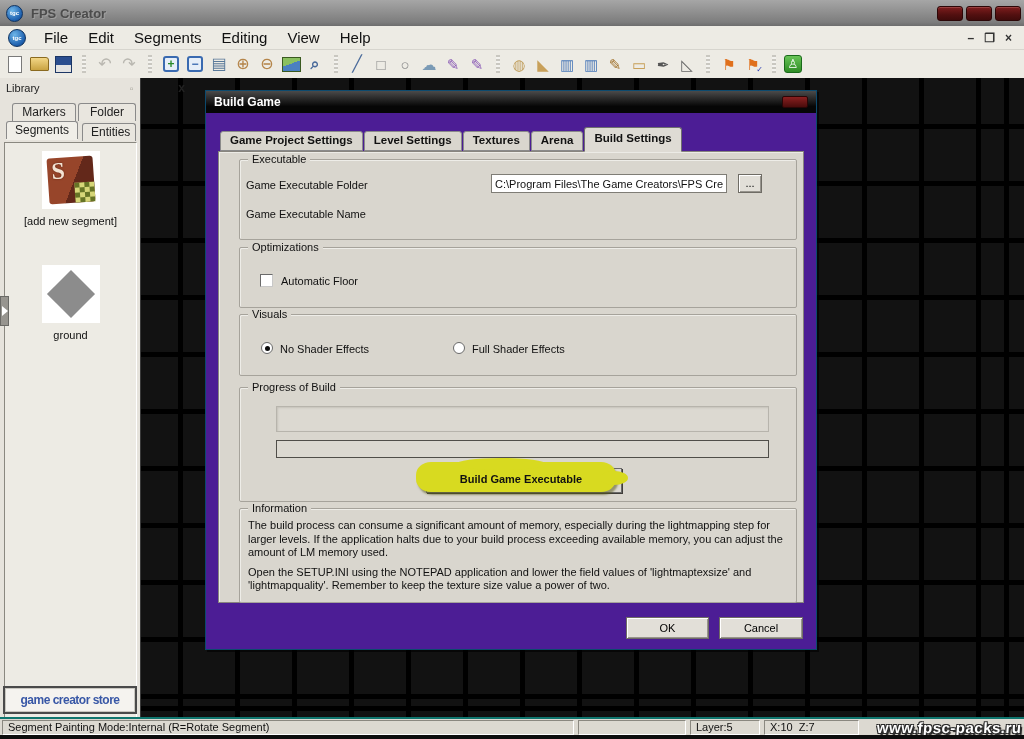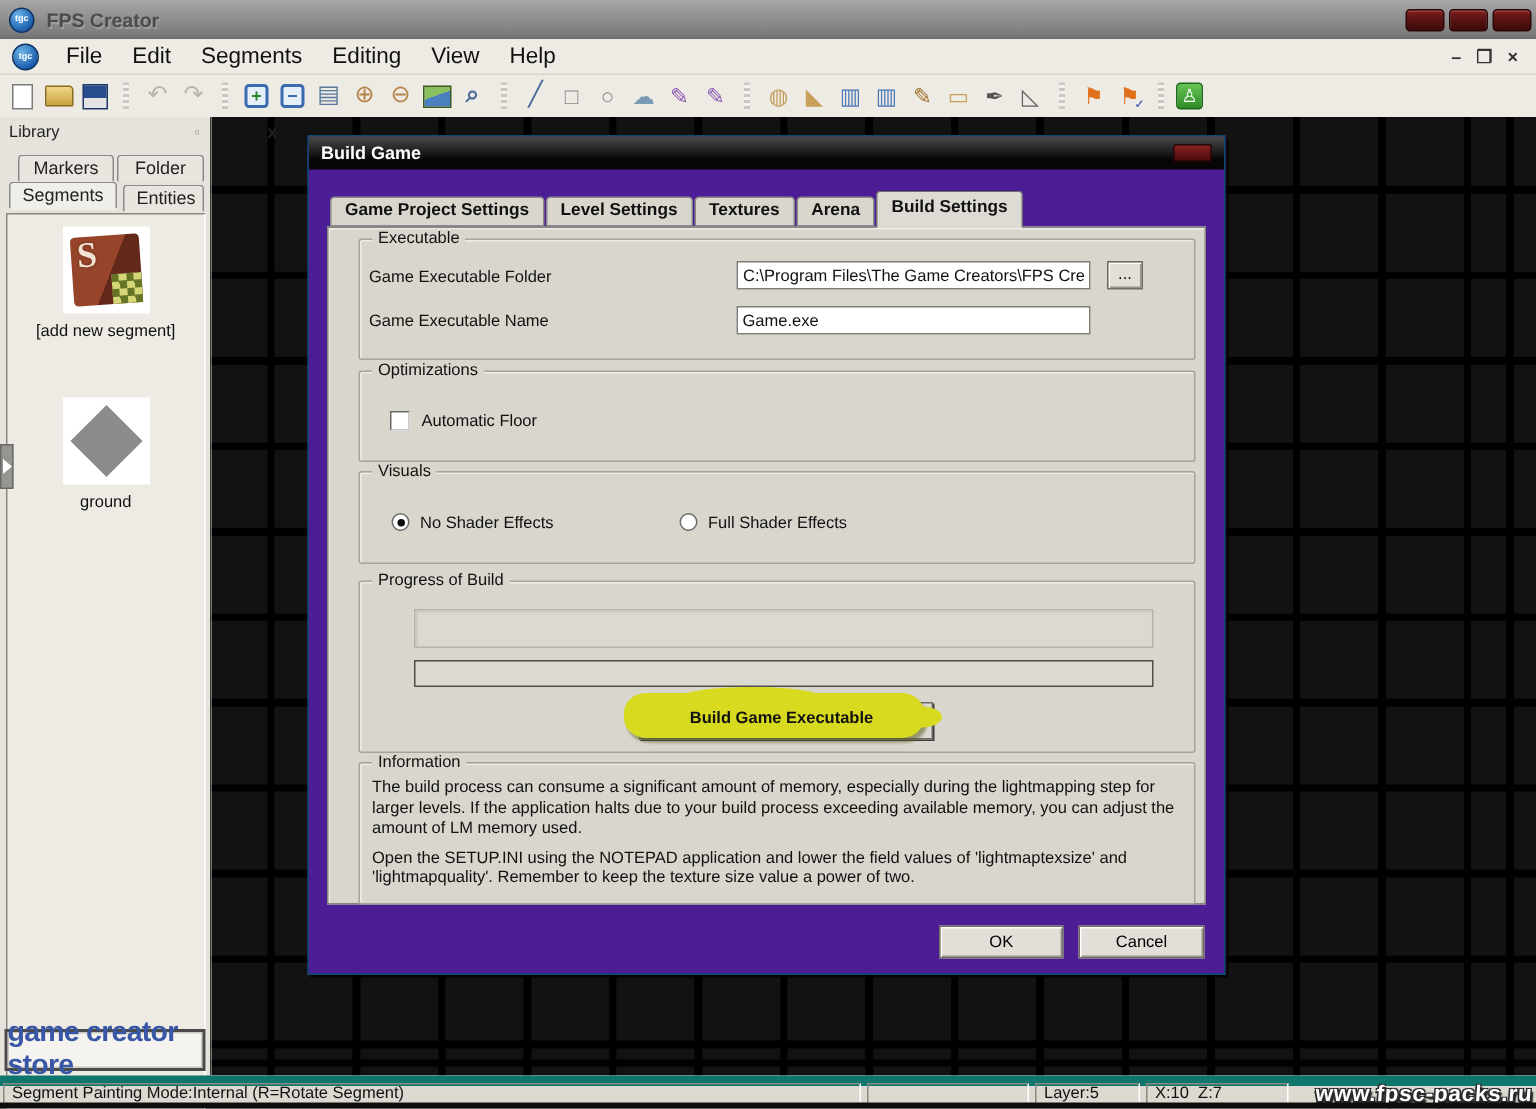--- a/index.html
+++ b/index.html
@@ -99,21 +99,21 @@
     background:linear-gradient(115deg,#97452a 55%,#63281a 55%); border-radius:3px; transform:rotate(-4deg); }
   .cube .s-letter { position:absolute; left:4px; top:0px; font-size:24px; font-weight:bold; color:#f3e3d3;
     text-shadow:0 0 2px #5a2414; font-family:"Liberation Serif", serif; }
   .cube .checker { position:absolute; right:0px; bottom:0px; width:20px; height:20px;
     background:repeating-conic-gradient(#d6d678 0% 25%, #667426 0% 50%); background-size:10px 10px; }
   .diamond { position:absolute; left:12px; top:12px; width:34px; height:34px; background:#8c8c8c; transform:rotate(45deg); }
   .lib-item-label { margin-top:6px; font-size:11px; color:#111; }
   .lib-gap { height:30px; }
   .store-btn { position:absolute; left:3px; bottom:3px; width:134px; height:28px; background:#f5f3ef;
     border:2px solid #4a4a4a; box-shadow:inset 0 0 0 1px #c9c7c0; display:flex; align-items:center; justify-content:center;
-    font-size:19px; font-weight:bold; color:#3857a6; letter-spacing:-0.5px; }
+    font-size:12px; font-weight:bold; color:#3857a6; letter-spacing:-0.5px; }
   .collapse-handle { position:absolute; left:0; top:296px; width:9px; height:30px; background:#97958f;
     border:1px solid #6a6a66; display:flex; align-items:center; justify-content:center; }
   .collapse-handle::after { content:""; border-left:6px solid #fff; border-top:5px solid transparent; border-bottom:5px solid transparent; }
 
   
   .dialog { position:absolute; left:205px; top:90px; width:612px; height:560px; background:#4c1d95;
     border:1px solid #0c4a6e; box-shadow:2px 2px 0 rgba(0,0,0,0.6); }
   .dlg-title { height:22px; background:linear-gradient(180deg,#4a4a4a,#060606 70%); display:flex; align-items:center;
     padding:0 8px; }
   .dlg-title-text { color:#fff; font-size:12px; font-weight:bold; }
@@ -166,21 +166,21 @@
     justify-content:center; font-size:11px; font-weight:bold; color:#111; z-index:2; }
 
   .info-text { padding:10px 10px 0 8px; font-size:11px; line-height:13.5px; color:#111; }
   .info-text p + p { margin-top:6px; }
 
   .dlg-ok { position:absolute; left:420px; top:526px; width:83px; height:22px; }
   .dlg-cancel { position:absolute; left:513px; top:526px; width:84px; height:22px; }
 
   
   .statusbar { position:absolute; left:0; top:717px; width:1024px; height:18px; background:#dcd9d1;
-    border-top:7px solid #0f766e; display:flex; align-items:center; gap:4px; padding:0 2px; }
+    border-top:2px solid #0f766e; display:flex; align-items:center; gap:4px; padding:0 2px; }
   .spanel { height:15px; border:1px solid; border-color:#8a8880 #ffffff #ffffff #8a8880; font-size:11px;
     color:#111; padding:0 5px; line-height:13px; white-space:pre; overflow:hidden; }
   .sp-mode { width:572px; }
   .sp-spacer { width:108px; }
   .sp-layer { width:70px; }
   .sp-coords { width:95px; }
   .sp-rest { flex:1; display:flex; justify-content:flex-end; align-items:center; border:none; }
   .watermark { font-size:15px; font-weight:bold; color:#fff; letter-spacing:0.5px; transform:skewX(-4deg);
     text-shadow:-1px -1px 0 #2a2a2a, 1px -1px 0 #2a2a2a, -1px 1px 0 #2a2a2a, 1px 1px 0 #2a2a2a, 2px 2px 1px #1a1a1a; }
   .bottom-edge { position:absolute; left:0; top:735px; width:1024px; height:4px; background:#0d0d0d; }
@@ -315,21 +315,20 @@
     <span class="dtab active">Build Settings</span>
   </div>
   <div class="dlg-panel">
 
     <div class="groupbox gb-executable">
       <span class="legend">Executable</span>
       <span class="fld-label" style="left:6px; top:19px;">Game Executable Folder</span>
       <input class="txt" style="left: 251px; top: 14px; width: 236px;" value="C:\Program Files\The Game Creators\FPS Creator">
       <button class="browse-btn btn95" style="left:498px; top:14px;">...</button>
       <span class="fld-label" style="left:6px; top:48px;">Game Executable Name</span>
-      <input class="txt" style="left: 251px; top: 44px; width: 236px;" value="Game.exe">
     </div>
 
     <div class="groupbox gb-optimizations">
       <span class="legend">Optimizations</span>
       <span class="checkbox" style="left:20px; top:26px;"></span>
       <span class="fld-label" style="left:41px; top:27px;">Automatic Floor</span>
     </div>
 
     <div class="groupbox gb-visuals">
       <span class="legend">Visuals</span>

